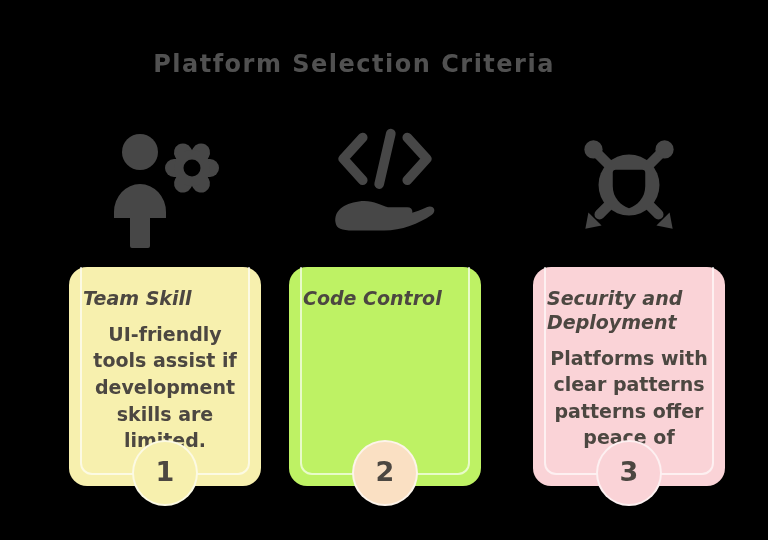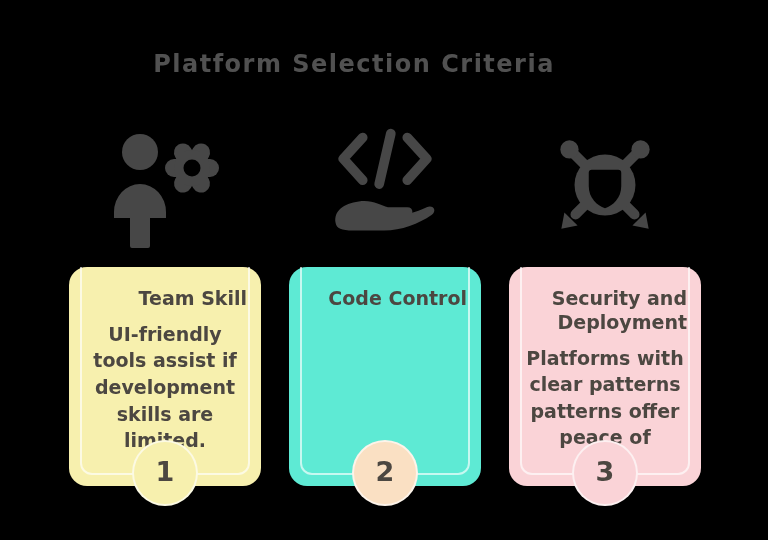--- a/index.html
+++ b/index.html
@@ -12,21 +12,21 @@
   }
   .title{
     position:absolute;top:50px;left:0;width:708px;
     text-align:center;
     font-size:24px;font-weight:bold;letter-spacing:1.5px;
     color:var(--title-color,#515151);
   }
   .column{position:absolute;top:114px;width:192px;}
   .col-1{left:69px;}
   .col-2{left:289px;}
-  .col-3{left:509px;}
+  .col-3{left:533px;}
   .icon-box{
     height:142px;display:flex;align-items:center;justify-content:center;
     color:var(--icon-color,#474747);
   }
   .icon-box svg{display:block;}
   .card{
     position:relative;
     margin-top:11px;
     height:219px;
     border-radius:18px;
@@ -37,23 +37,24 @@
     left:11px;right:11px;top:0;bottom:11px;
     border-left:2.5px solid var(--line-color,rgba(255,255,255,0.65));
     border-right:2.5px solid var(--line-color,rgba(255,255,255,0.65));
     border-bottom:2.5px solid var(--line-color,rgba(255,255,255,0.65));
     border-radius:0 0 12px 12px;
     pointer-events:none;
   }
   .card-heading{
     position:relative;
     margin:0;padding:20px 14px 0 14px;
-    text-align:right;
+    text-align:left;
     font-size:19px;line-height:1.25;font-weight:bold;
     color:var(--text-color,#4c4741);
+    font-style:italic;
   }
   .card-body{
     position:relative;
     margin:10px 0 0 0;padding:0 17px;
     text-align:center;
     font-size:19px;line-height:1.4;font-weight:bold;
     color:var(--text-color,#4c4741);
   }
   .num-circle{
     position:absolute;
@@ -106,21 +107,21 @@
     <div class="icon-box">
       <svg width="126" height="126" viewBox="0 0 130 130" aria-hidden="true">
         <g fill="none" stroke="currentColor" stroke-width="10" stroke-linecap="round" stroke-linejoin="round">
           <polyline points="42,16 22,38 42,60"></polyline>
           <polyline points="88,16 108,38 88,60"></polyline>
           <line x1="71" y1="12" x2="59" y2="64"></line>
         </g>
         <path fill="currentColor" d="M14,104 C12,92 22,84 38,82 C52,80 60,86 68,88 L88,88 C95,88 95,97 88,97 L70,97 C82,97 98,93 108,88 C115,85 119,92 113,96 C100,105 82,112 64,112 L32,112 C20,112 15,110 14,104 Z"></path>
       </svg>
     </div>
-    <div class="card" style="background-color: #5eead4;">
+    <div class="card" style="background-color: #bef264;">
       <div class="inner-border"></div>
       <h2 class="card-heading">Code Control</h2>
       <div class="num-circle" style="background-color: rgb(250, 224, 195);">
         <span>2</span>
       </div>
     </div>
   </div>
 
   <div class="column col-3">
     <div class="icon-box">

